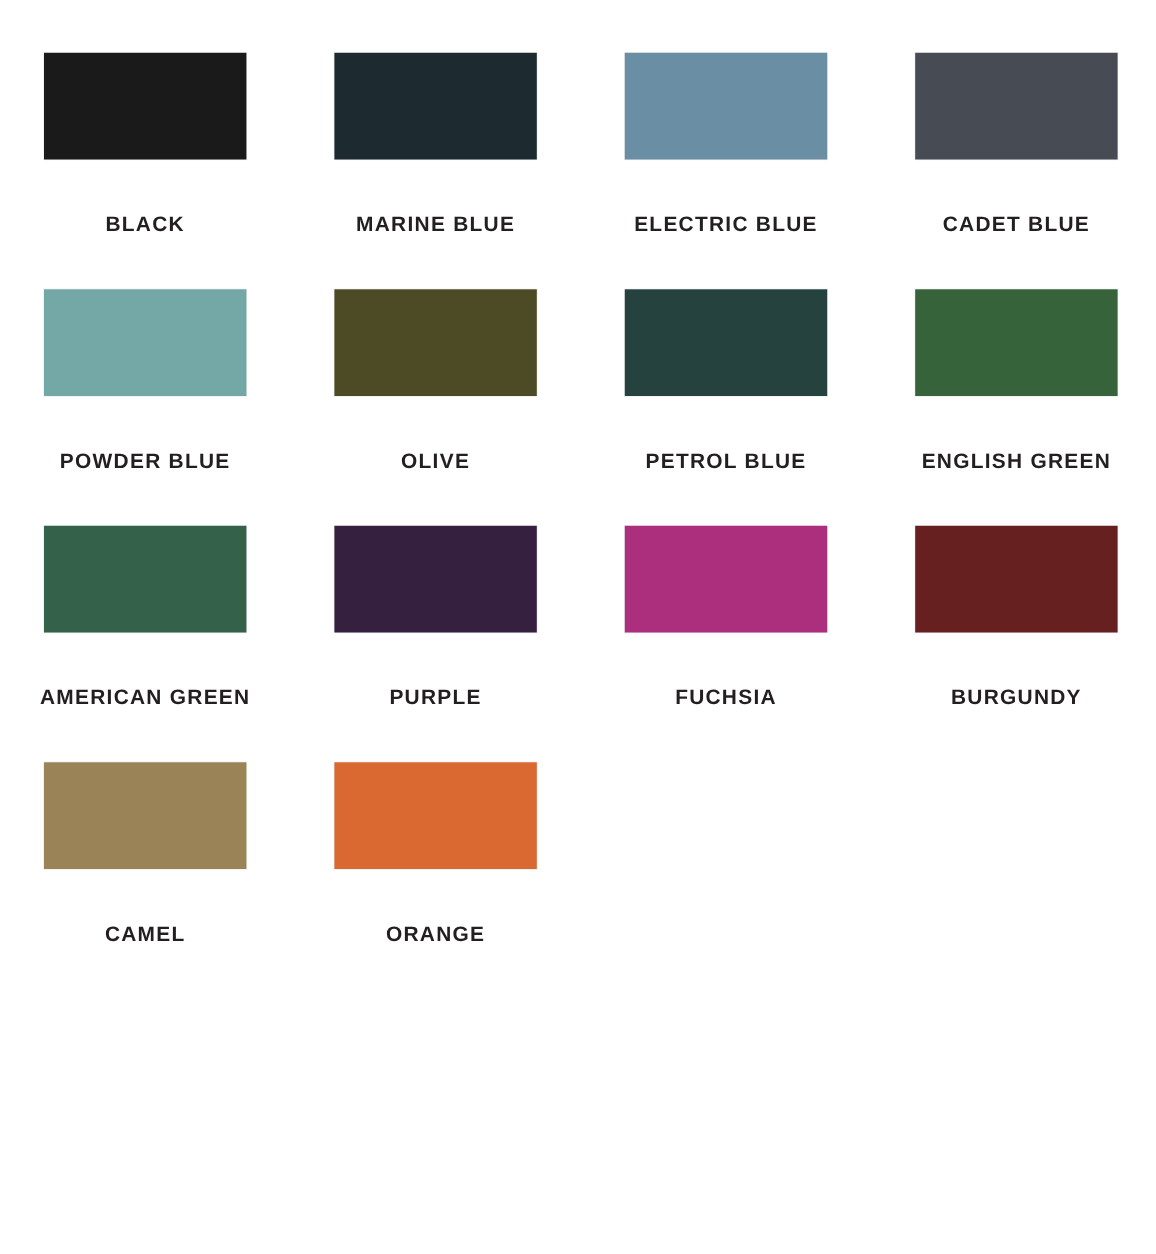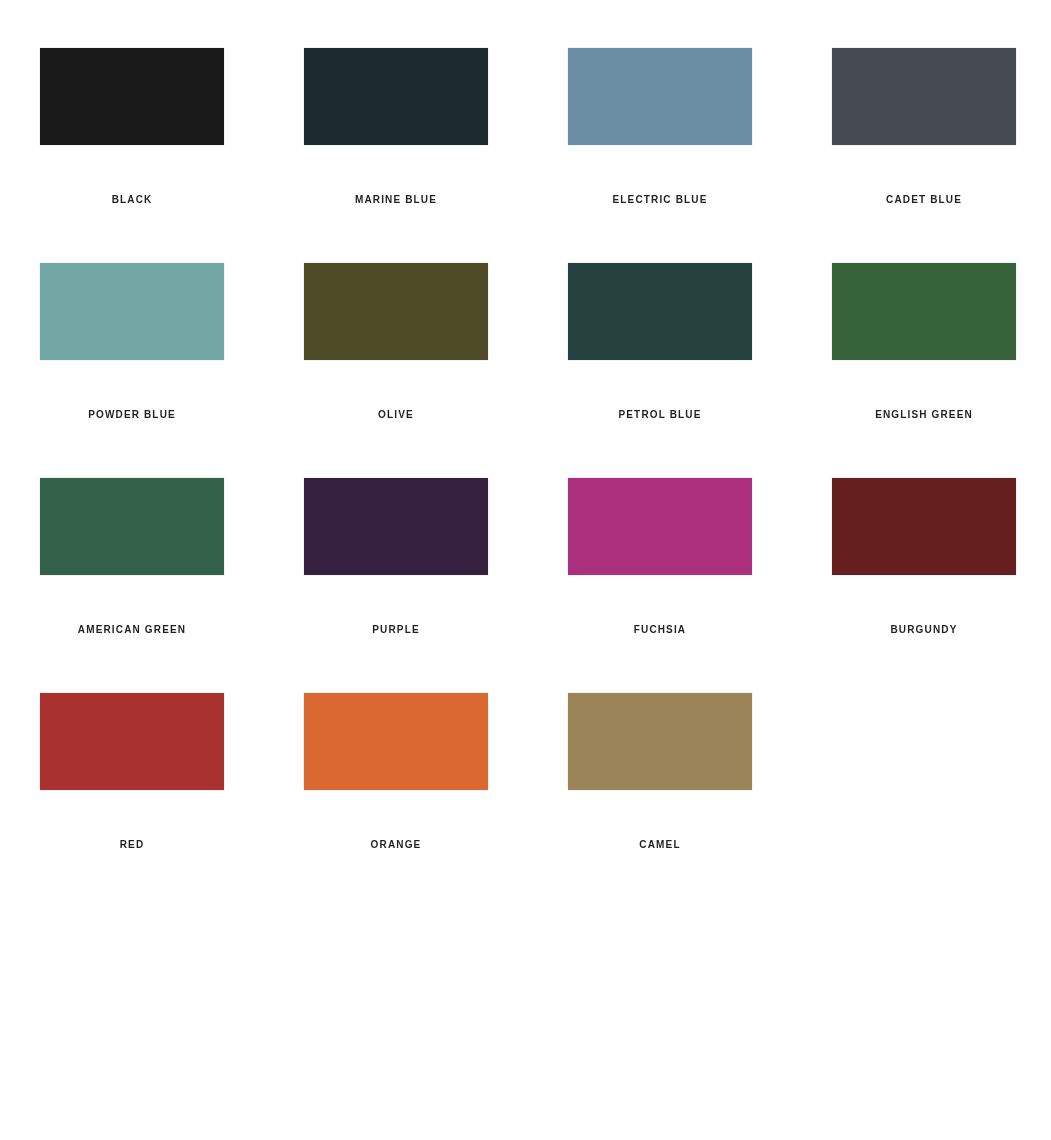--- a/index.html
+++ b/index.html
@@ -42,21 +42,21 @@
   .swatch-chip {
     width: 184px;
     height: 97px;
     display: block;
     box-shadow: 0 0 0 0.6px rgba(0,0,0,0.08);
   }
 
   .swatch-label {
     margin-top: 50px;
     font-family: "Liberation Sans", sans-serif;
-    font-size: 10px;
+    font-size: 19px;
     font-weight: 600;
     letter-spacing: 1.15px;
     color: #231f20;
     text-transform: uppercase;
     text-align: center;
     white-space: nowrap;
     line-height: 1;
   }
 </style>
 </head>
@@ -106,25 +106,21 @@
       </div>
       <div class="swatch-cell">
         <div class="swatch-chip" style="background-color: rgb(171, 47, 124);"></div>
         <div class="swatch-label">FUCHSIA</div>
       </div>
       <div class="swatch-cell">
         <div class="swatch-chip" style="background-color: rgb(101, 32, 31);"></div>
         <div class="swatch-label">BURGUNDY</div>
       </div>
       <div class="swatch-cell">
-        <div class="swatch-chip" style="background-color: rgb(169, 50, 48);"></div>
-        <div class="swatch-label">RED</div>
+        <div class="swatch-chip" style="background-color: rgb(154, 131, 87);"></div>
+        <div class="swatch-label">CAMEL</div>
       </div>
       <div class="swatch-cell">
         <div class="swatch-chip" style="background-color: rgb(217, 104, 49);"></div>
         <div class="swatch-label">ORANGE</div>
       </div>
-      <div class="swatch-cell">
-        <div class="swatch-chip" style="background-color: rgb(154, 131, 87);"></div>
-        <div class="swatch-label">CAMEL</div>
-      </div>
     </div>
 </div>
 
 </body></html>

